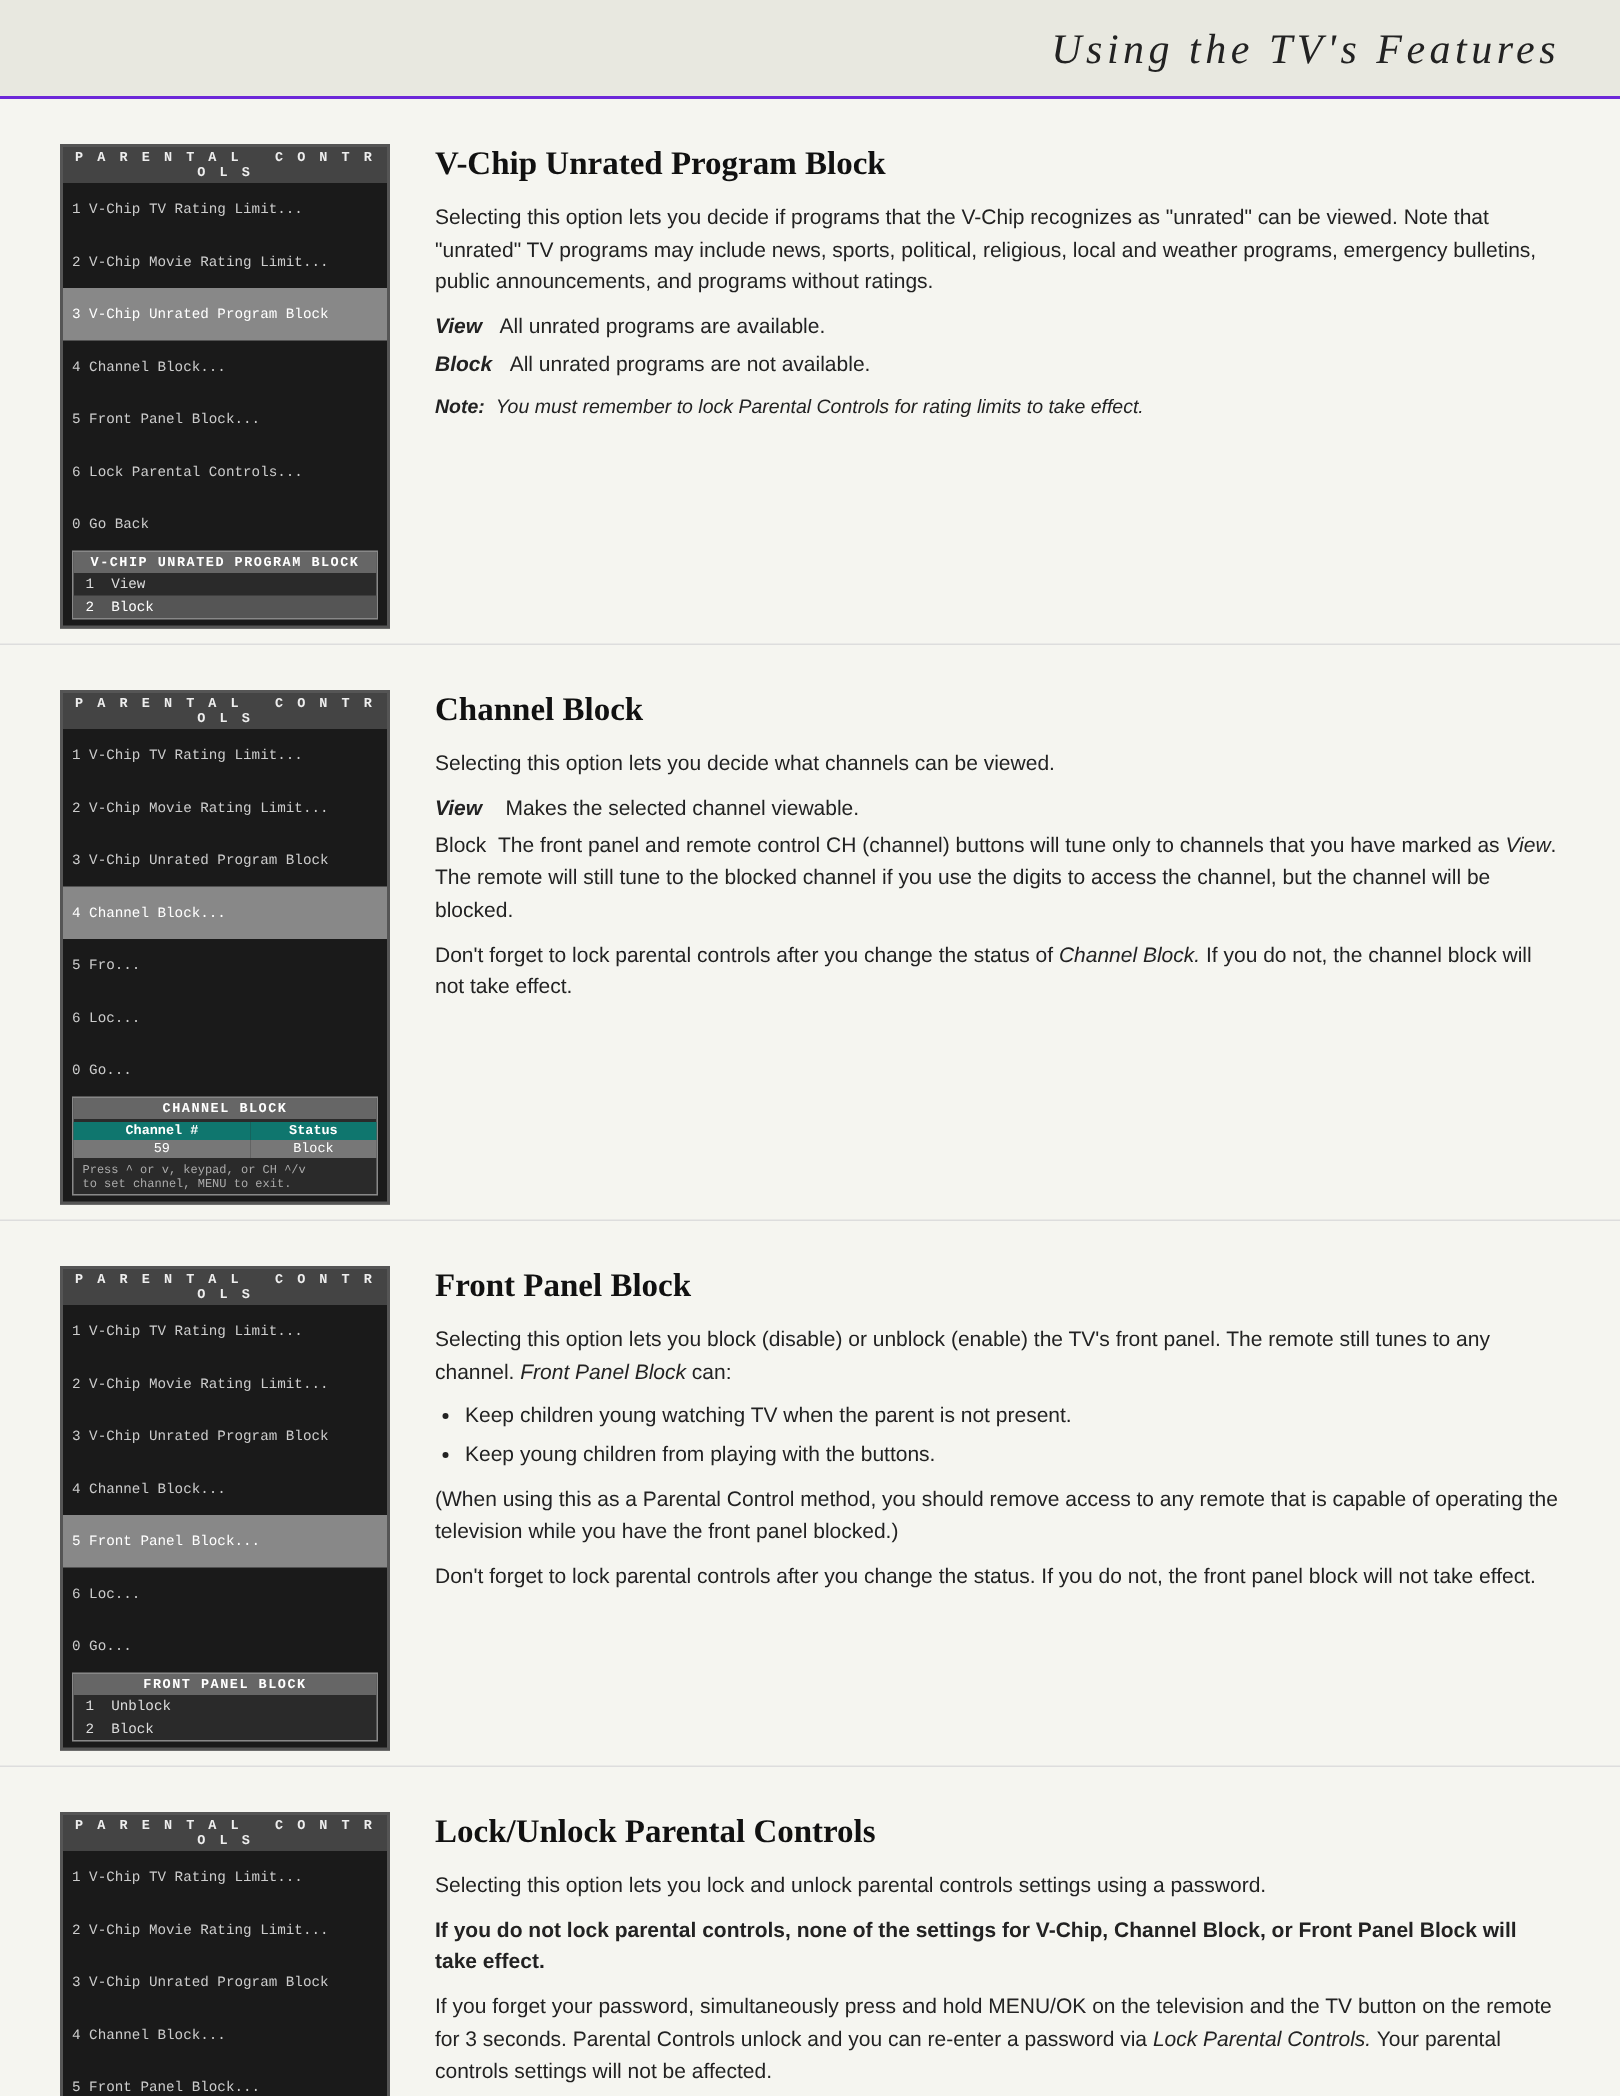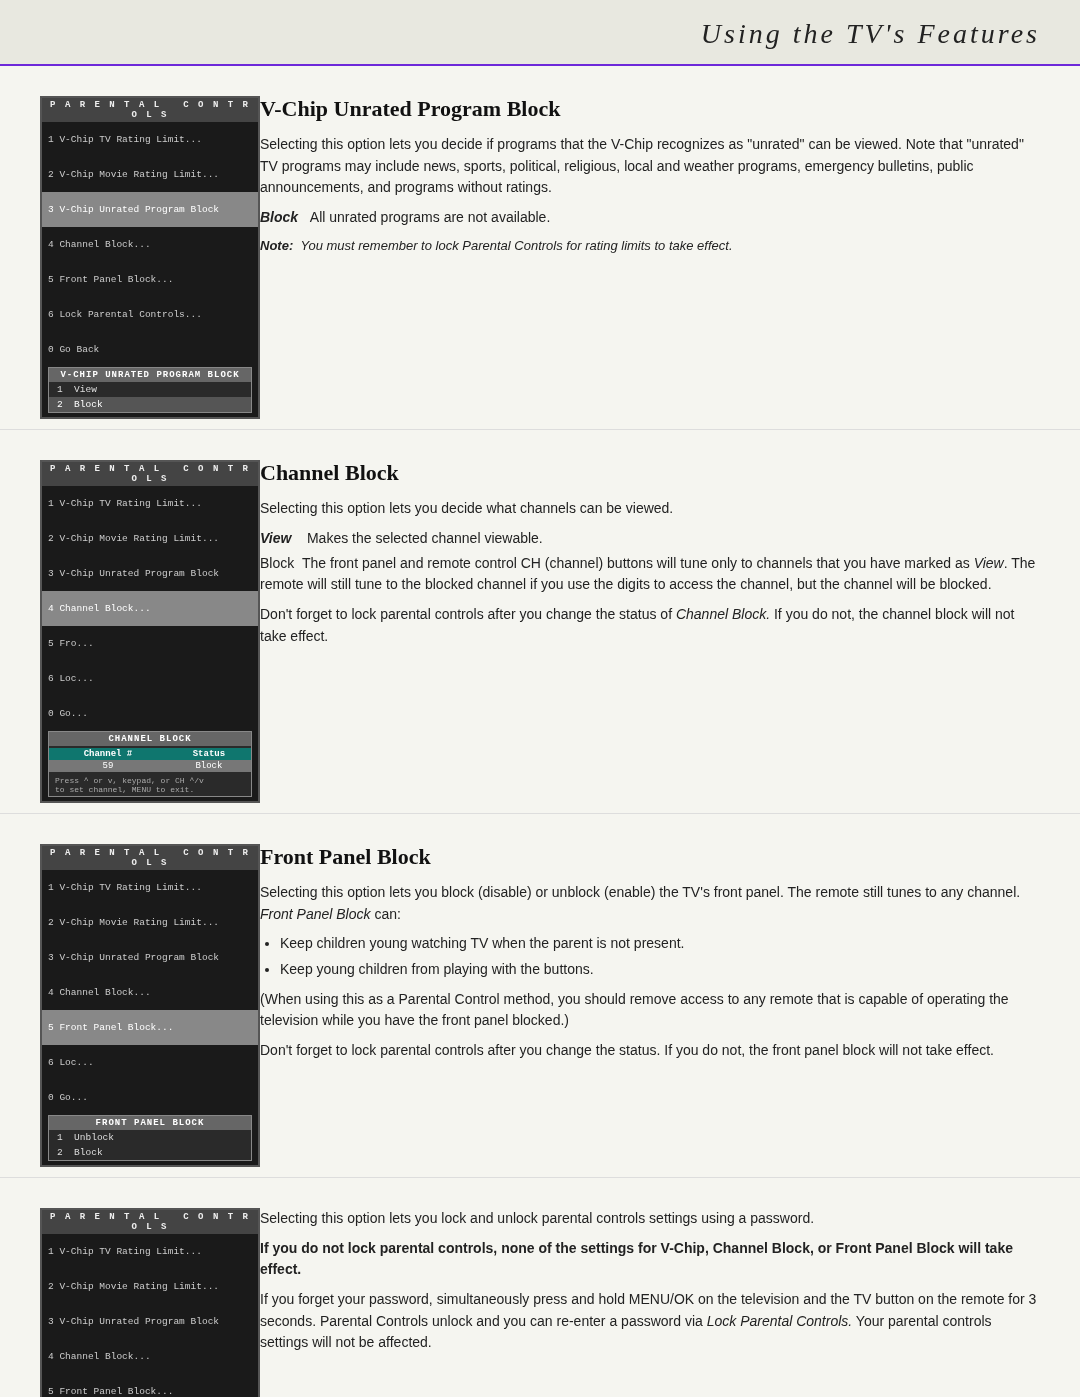--- a/index.html
+++ b/index.html
@@ -36,20 +36,21 @@
       display: flex;
       flex-direction: column;
       padding: 0 0 60px 0;
     }
 
     
     .section-row {
       display: flex;
       flex-direction: row;
       padding: 30px 40px 10px 40px;
+      gap: 30px;
       border-bottom: 1px solid #ddd;
     }
 
     .section-row:last-of-type {
       border-bottom: none;
     }
 
     
     .tv-screenshot {
       flex: 0 0 220px;
@@ -254,20 +255,24 @@
         <div class="sub-popup">
           <div class="popup-header">V-CHIP UNRATED PROGRAM BLOCK</div>
           <div class="popup-item">1 &nbsp;View</div>
           <div class="popup-item selected">2 &nbsp;Block</div>
         </div>
       </div>
     </div>
     <div class="section-text">
       <h2>V-Chip Unrated Program Block</h2>
       <p>Selecting this option lets you decide if programs that the V-Chip recognizes as "unrated" can be viewed. Note that "unrated" TV  programs may include news, sports, political, religious, local and weather programs, emergency bulletins, public announcements, and programs without ratings.</p>
+      <div class="view-block-line">
+        <span class="label-bold">View</span>
+        &nbsp;&nbsp;<span>All unrated programs are available.</span>
+      </div>
       <div class="view-block-line">
         <span class="label-bold">Block</span>
         &nbsp;&nbsp;<span>All unrated programs are not available.</span>
       </div>
       <div class="note-line">
         <span class="note-bold">Note:</span>
         &nbsp;<span>You must remember to lock Parental Controls for rating limits to take effect.</span>
       </div>
     </div>
   </div>
@@ -350,20 +355,21 @@
         <div class="menu-item">1 V-Chip TV Rating Limit...</div>
         <div class="menu-item">2 V-Chip Movie Rating Limit...</div>
         <div class="menu-item">3 V-Chip Unrated Program Block</div>
         <div class="menu-item">4 Channel Block...</div>
         <div class="menu-item">5 Front Panel Block...</div>
         <div class="menu-item highlighted">6 Lock Parental Controls...</div>
         <div class="menu-item">0 Go Back</div>
       </div>
     </div>
     <div class="section-text">
+      <h2>Lock/Unlock Parental Controls</h2>
       <p>Selecting this option lets you lock and unlock parental controls settings using a password.</p>
       <p class="bold-warning">If you do not lock parental controls, none of the settings for V-Chip, Channel Block, or Front Panel Block will take effect.</p>
       <p>If you forget your password, simultaneously press and hold MENU/OK on the television and the TV button on the remote for 3 seconds. Parental Controls unlock and you can re-enter a password via <em>Lock Parental Controls.</em> Your parental controls settings will not be affected.</p>
     </div>
   </div>
 
 </div>
 
 <div class="page-footer">
   <span class="chapter-label">Chapter 3</span>

